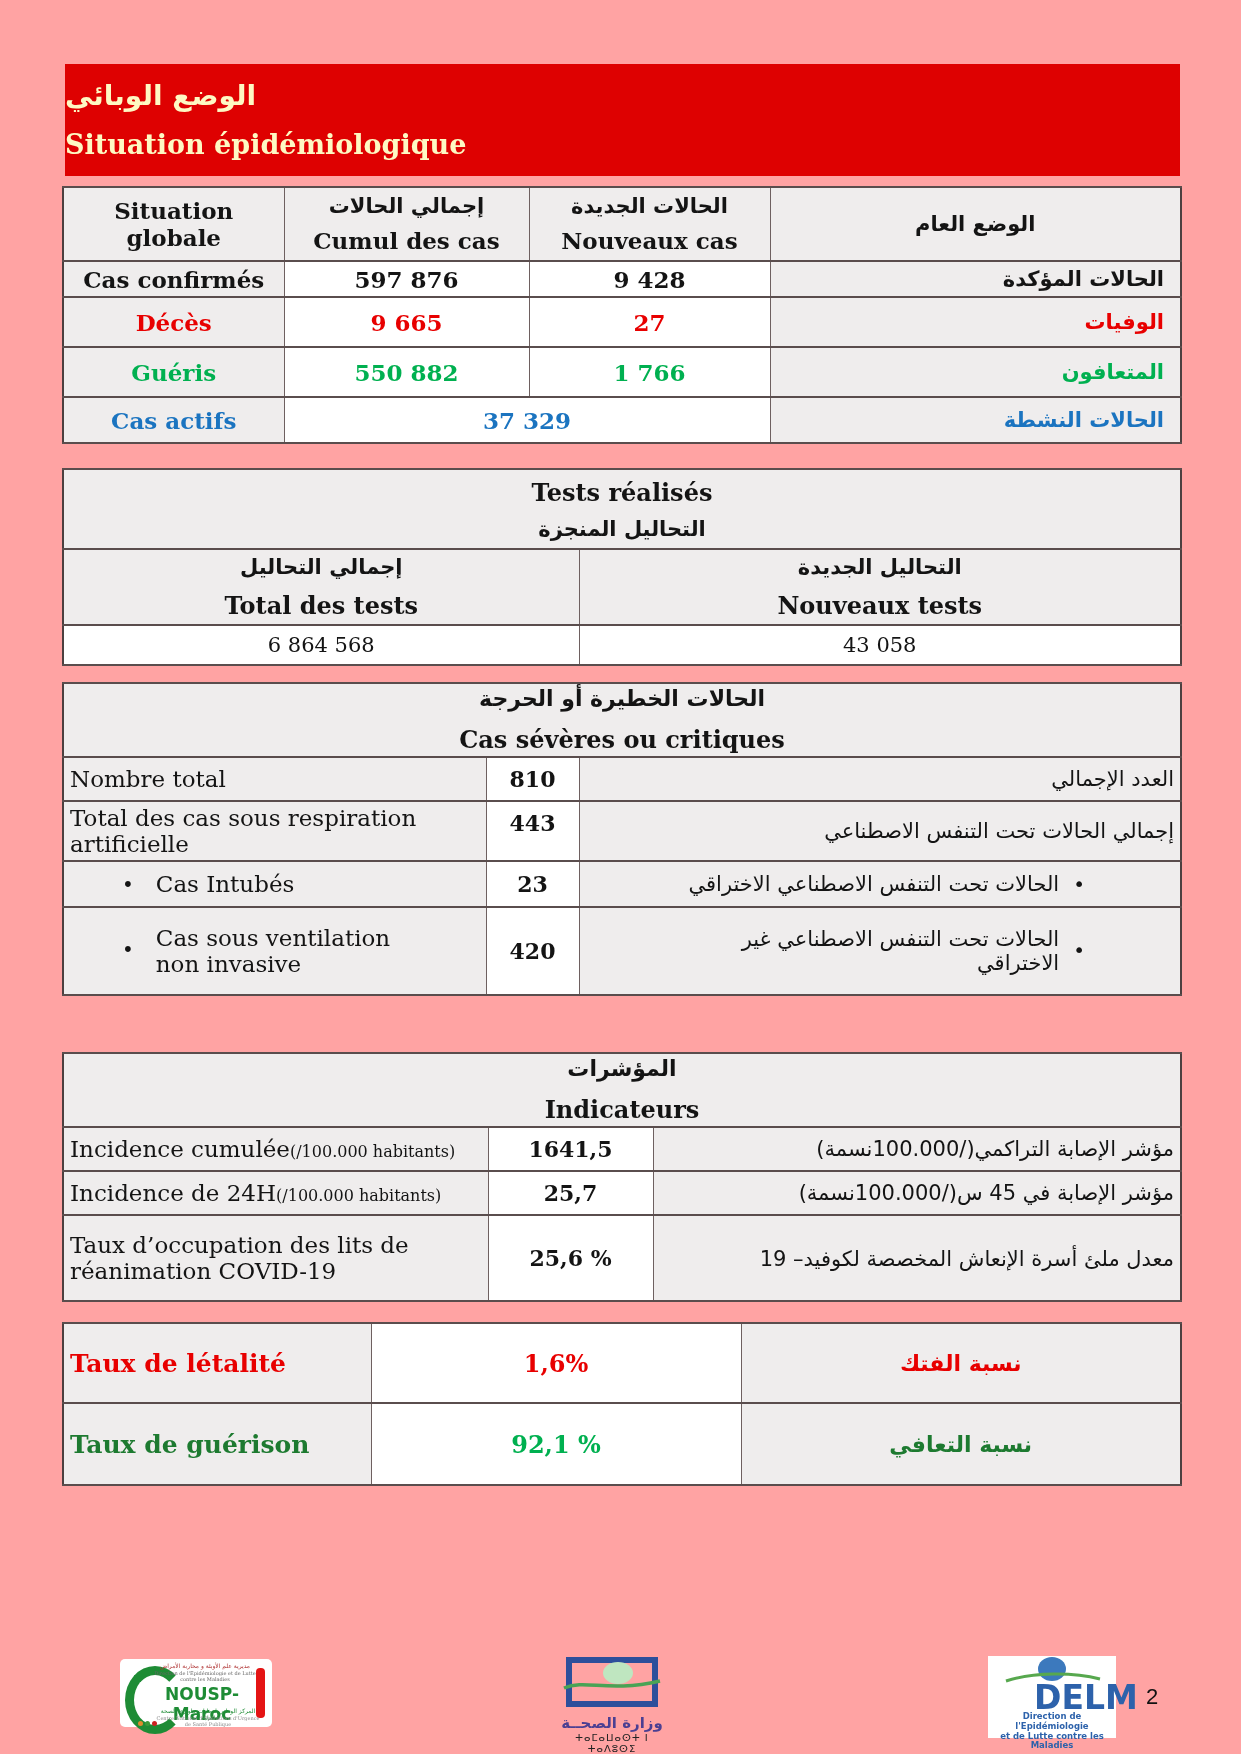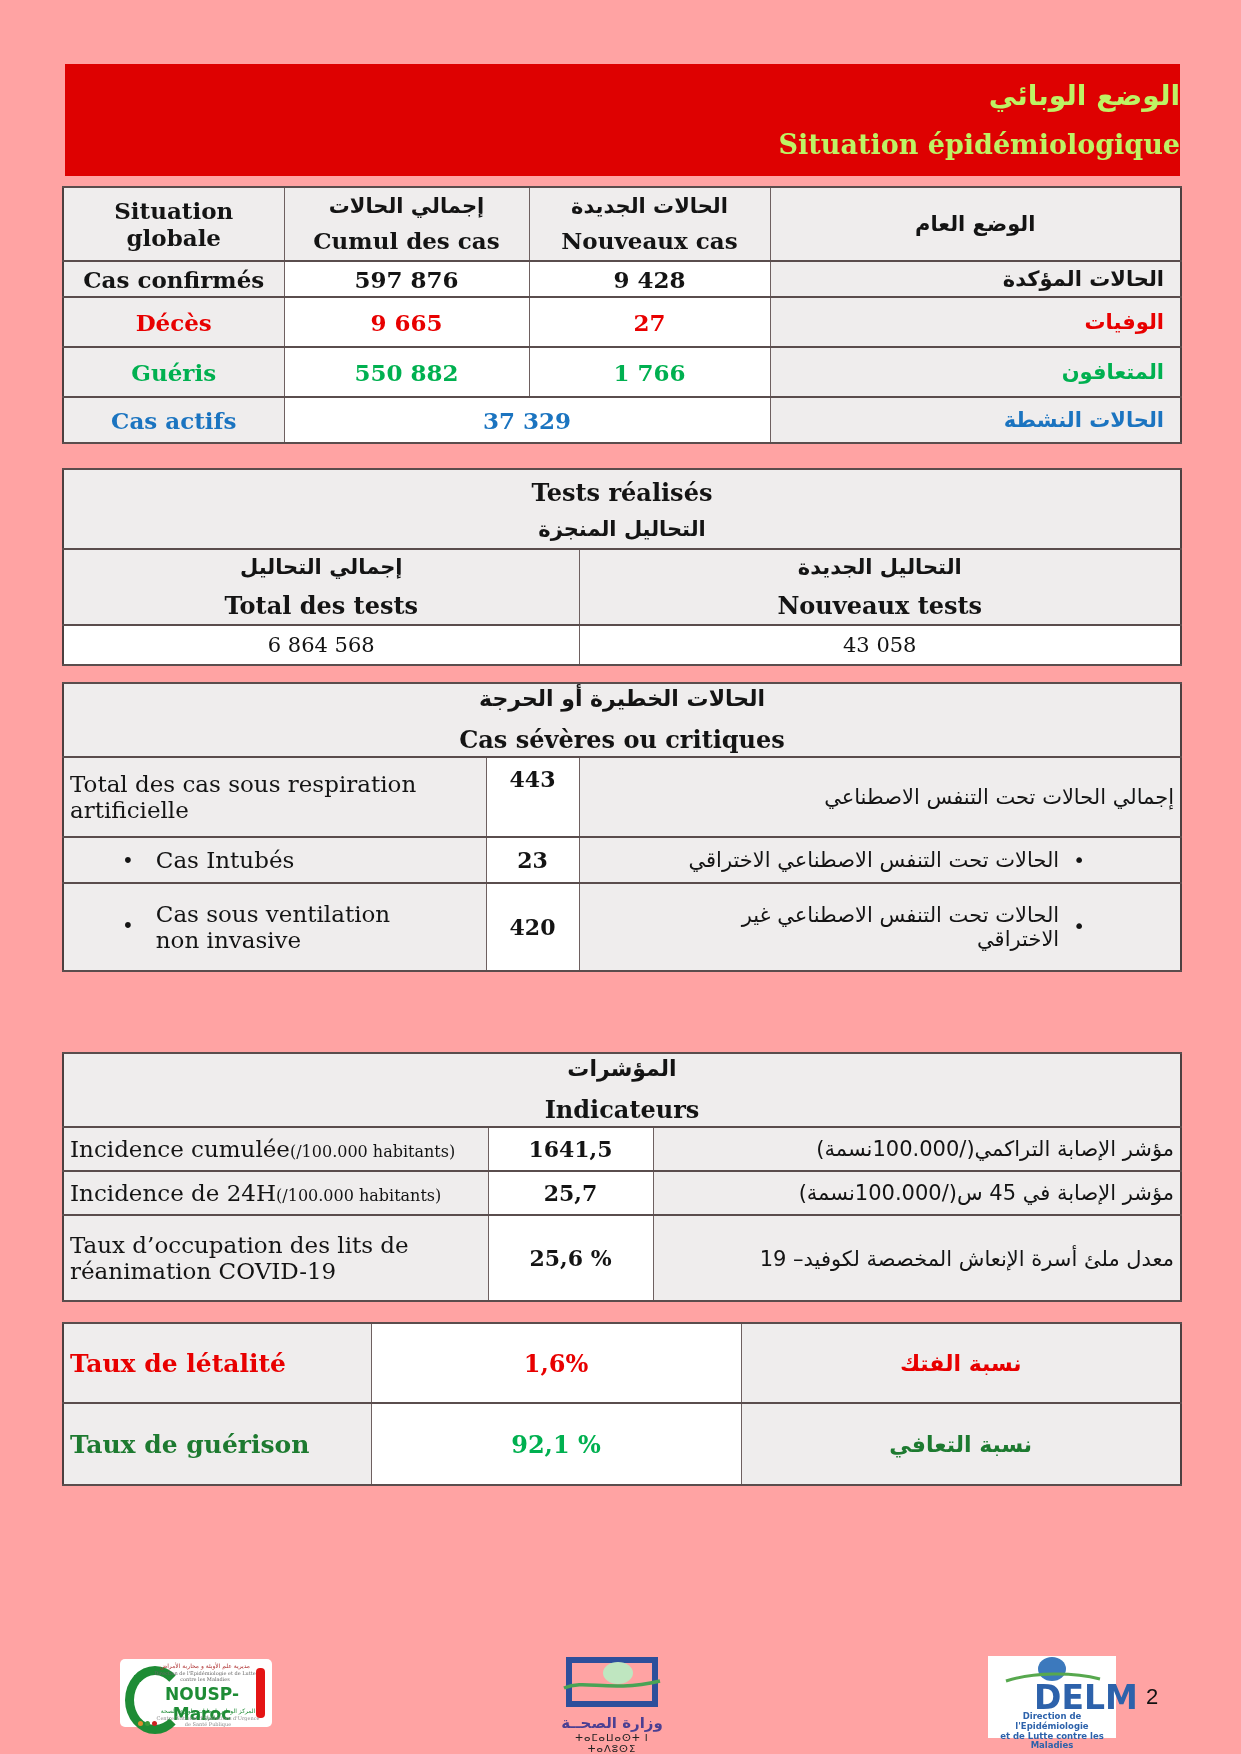--- a/index.html
+++ b/index.html
@@ -7,21 +7,21 @@
     width:1241px; height:1754px;
     background:#ffa3a3;
     font-family:"DejaVu Serif","Liberation Serif",serif;
     color:#141414;
   }
   .page { position:relative; width:1241px; height:1754px; background:#ffa3a3; overflow:hidden; }
 
   
   .banner {
     position:absolute; left:65px; top:64px; width:1115px; height:112px;
-    background:#de0101; color:#bef264; text-align:right;
+    background:#de0101; color:#fef9c3; text-align:left;
   }
   .banner .ban-ar { padding-top:15px; font-size:28px; font-weight:bold;
     font-family:"DejaVu Sans","Liberation Sans",sans-serif; }
   .banner .ban-fr { margin-top:17px; font-size:27px; font-weight:bold; }
 
   
   table.doc {
     position:absolute; left:62px; width:1120px;
     border-collapse:collapse; table-layout:fixed;
     background:#efeded;
@@ -202,21 +202,26 @@
         <col style="width:93px">
         <col>
       </colgroup>
     <tbody>
         <tr style="height:74px;">
       <td class="gray ctr" colspan="3">
         <div class="sec-title-ar ar">الحالات الخطيرة أو الحرجة</div>
         <div class="sec-title-fr">Cas sévères ou critiques</div>
       </td>
     </tr>
-    <tr style="height:80px;border-radius:16px;">
+    <tr style="height:44px;">
+      <td class="gray fr-cell">Nombre total</td>
+      <td class="white num">810</td>
+      <td class="gray ar ar-cell-r">العدد الإجمالي</td>
+    </tr>
+    <tr style="height:60px;border-radius:16px;">
       <td class="gray fr-cell">Total des cas sous respiration artificielle</td>
       <td class="white num" style="vertical-align:top; padding-top:8px;">443</td>
       <td class="gray ar ar-cell-r">إجمالي الحالات تحت التنفس الاصطناعي</td>
     </tr>
     <tr style="height:46px;">
       <td class="gray fr-cell">
         <span class="blt">•</span><span>Cas Intubés</span>
       </td>
       <td class="white num">23</td>
       <td class="gray ar ar-cell-r" style="padding-right:95px;">

